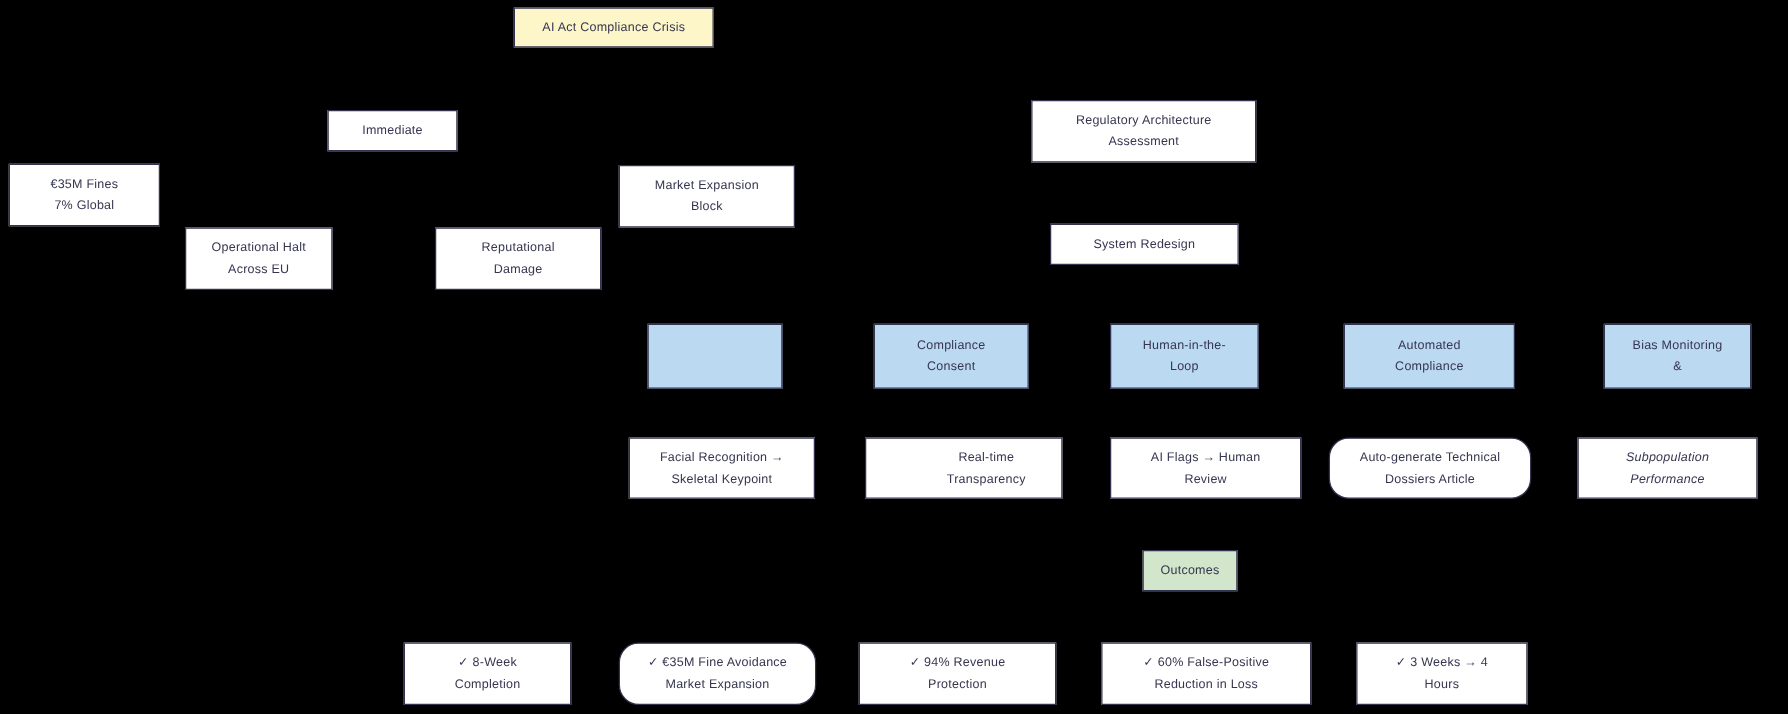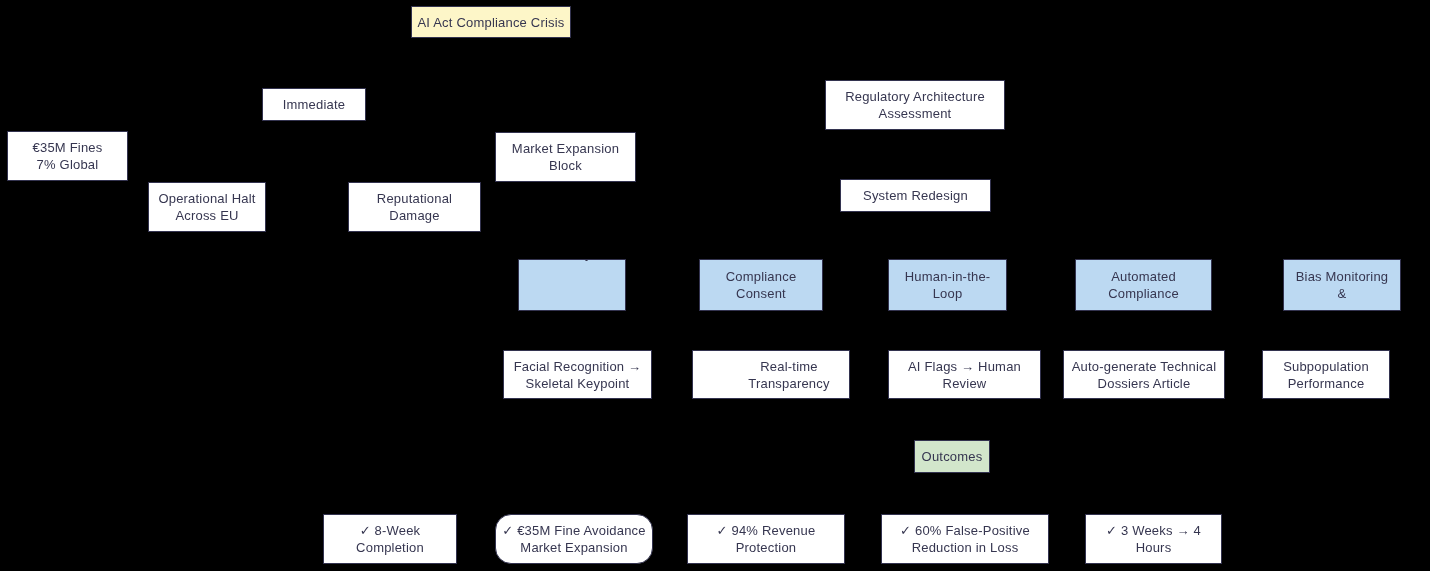--- a/index.html
+++ b/index.html
@@ -20,21 +20,21 @@
     position: absolute;
     box-sizing: border-box;
     display: flex;
     flex-direction: column;
     align-items: center;
     justify-content: center;
     text-align: center;
     background: var(--white, #ffffff);
     border: 1.5px solid var(--border, #33334f);
     color: var(--text, #363650);
-    font-size: 13px;
+    font-size: 10px;
     line-height: 17px;
     letter-spacing: 0.2px;
     overflow: hidden;
     white-space: nowrap;
   }
   .node.yellow { background: var(--yellow, #fdf6c8); }
   .node.blue   { background: var(--blue,   #bcd9f2); }
   .node.green  { background: var(--green,  #d2e6cb); }
   .node.white  { background: var(--white,  #ffffff); }
   .node span { display: block; }
@@ -97,25 +97,25 @@
       <span>Skeletal Keypoint</span>
     </div>
     <div class="node white" style="left: 692px; top: 350px; width: 158px; height: 49px; padding-left: 36px;">
       <span>Real-time</span>
       <span>Transparency</span>
     </div>
     <div class="node white" style="left: 888px; top: 350px; width: 153px; height: 49px;">
       <span>AI Flags → Human</span>
       <span>Review</span>
     </div>
-    <div class="node white" style="left: 1063px; top: 350px; width: 162px; height: 49px;">
+    <div class="node white" style="left: 1063px; top: 350px; width: 162px; height: 49px; border-radius: 16px;">
       <span>Auto-generate Technical</span>
       <span>Dossiers Article</span>
     </div>
-    <div class="node white" style="left: 1262px; top: 350px; width: 128px; height: 49px;">
+    <div class="node white" style="left: 1262px; top: 350px; width: 144px; height: 49px; font-style: italic;">
       <span>Subpopulation</span>
       <span>Performance</span>
     </div>
     <div class="node green" style="left: 914px; top: 440px; width: 76px; height: 33px;">
       <span>Outcomes</span>
     </div>
     <div class="node white" style="left: 323px; top: 514px; width: 134px; height: 50px;">
       <span>✓ 8-Week</span>
       <span>Completion</span>
     </div>

